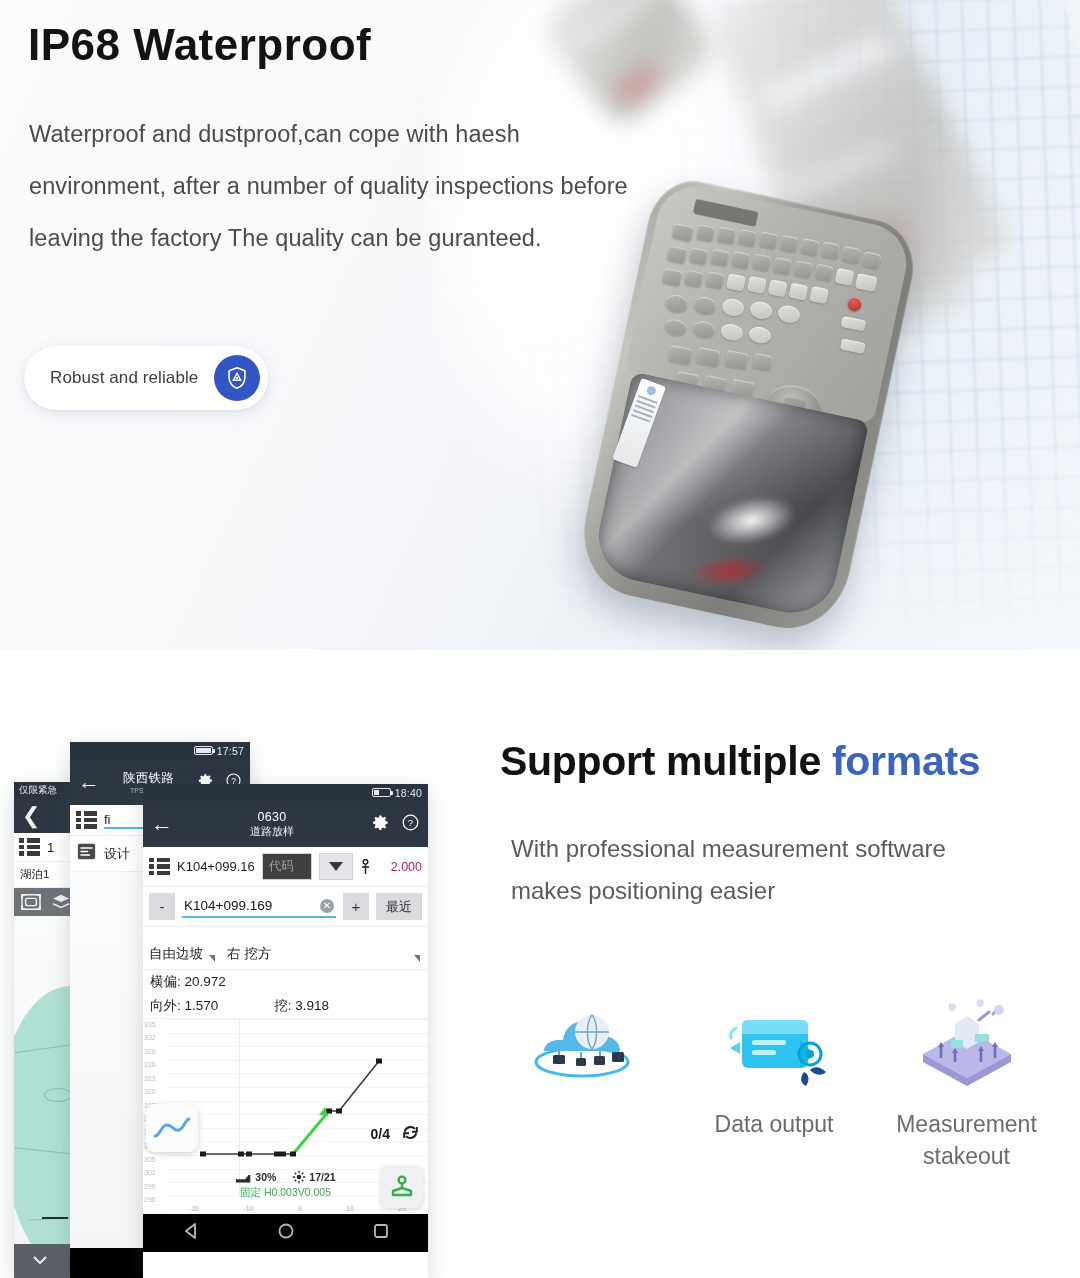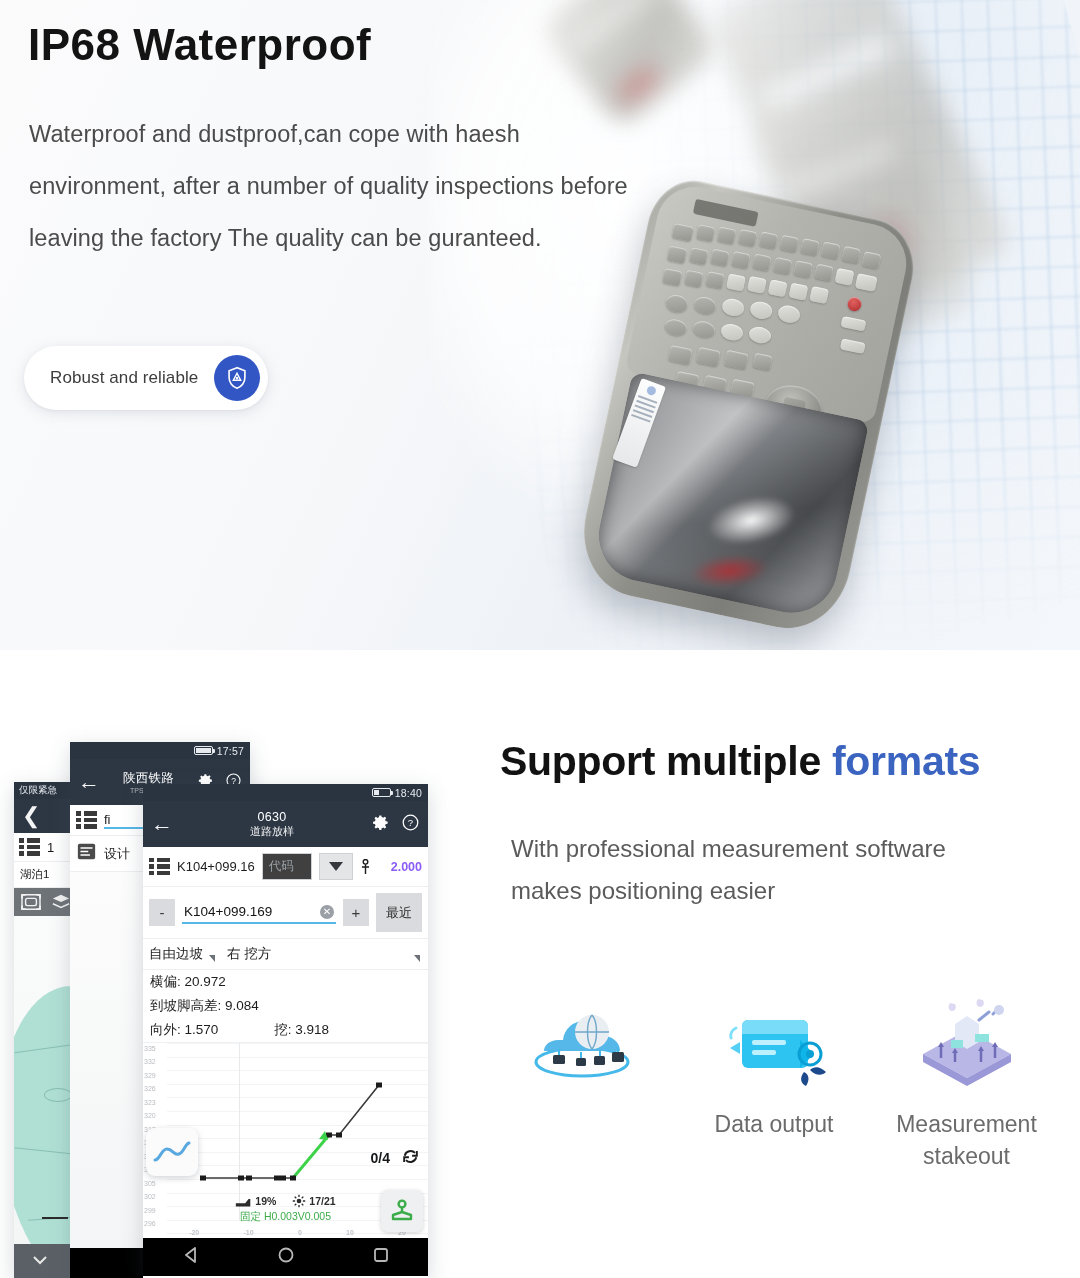--- a/index.html
+++ b/index.html
@@ -369,31 +369,31 @@
     white-space: nowrap; overflow: hidden;
   }
   .dropdown {
     width: 34px; height: 27px;
     background: #e3e5e7;
     border: 1px solid #cfd2d5;
     display: flex; align-items:center; justify-content:center;
     flex: 0 0 auto;
   }
   .caret-dn { width: 0; height: 0; border-left: 7px solid transparent; border-right: 7px solid transparent; border-top: 9px solid #34383c; }
-  .antenna { display:flex; align-items:center; gap:20px; flex:0 0 auto; font-size:12.5px; color:#8b5cf6;font-weight:bold; }
+  .antenna { display:flex; align-items:center; gap:20px; flex:0 0 auto; font-size:12.5px; color:#be185d; }
 
   .sq-btn {
     width: 26px; height: 27px;
     background: #d9dbde;
     display:flex; align-items:center; justify-content:center;
     font-size: 15px; color:#3a3a3a;
     flex: 0 0 auto;
   }
   .wide-btn {
-    min-width: 46px; height: 39px;
+    min-width: 46px; height: 27px;
     background: #d9dbde;
     display:flex; align-items:center; justify-content:center;
     font-size: 13px; color:#2b2b2b;
     padding: 0 7px;
     flex: 0 0 auto;
   }
   .inputline {
     flex: 1;
     border-bottom: 2px solid #55b6e8;
     display:flex; align-items:center; gap:4px;
@@ -404,21 +404,21 @@
     width: 14px; height: 14px; border-radius: 50%;
     background:#9aa0a6; color:#fff; font-size:10px; line-height:14px; text-align:center;
     flex:0 0 auto;
   }
 
   .spinner-row {
     display:flex; align-items:center;
     border-bottom: 1px solid #eceef0;
     padding: 6px 6px;
     gap: 10px;
-    font-size: 13.5px; color:#1d1d1d;
+    font-size: 13.5px; color:#1d1d1d;margin-top:12px;
   }
   .spinner {
     position: relative; padding-right: 14px;
   }
   .spinner:after {
     content:""; position:absolute; right:2px; bottom:1px;
     width:0;height:0;border-left:6px solid transparent;border-top:7px solid #6c7278;
   }
   .spinner.grow { flex: 1; }
   .spinner.grow:after { right: 2px; }
@@ -906,23 +906,20 @@
           <span class="wide-btn">最近</span>
         </div>
 
         <div class="spinner-row">
           <span class="spinner">自由边坡</span>
           <span class="spinner grow">右 挖方</span>
         </div>
 
         <div class="kv">
           <span>横偏: 20.972</span>
-        </div>
-        <div class="kv">
-          <span>到坡脚高差: 9.084</span>
         </div>
         <div class="kv">
           <span>向外: 1.570</span>
           <span class="k2">挖: 3.918</span>
         </div>
 
         <div class="chart">
           <div class="grid"></div>
           <div class="vline"></div>
 
@@ -983,21 +980,21 @@
                 <path d="M20 5v6h-6M4 19v-6h6" stroke="#1c1c1c" stroke-width="2.4" fill="none"></path>
                 <path d="M19.3 13a7.6 7.6 0 0 1-13 3.5M4.7 11a7.6 7.6 0 0 1 13-3.5" stroke="#1c1c1c" stroke-width="2.4" fill="none"></path>
               </svg>
           </span>
 
           <div class="statline">
             <span>
               <svg width="17" height="11" viewBox="0 0 20 12">
                   <path d="M1 8h11l4-5h2v9H1z" fill="#2b2b2b"></path>
                 </svg>
-              <b style="font-weight:700">19%</b>
+              <b style="font-weight:700">30%</b>
             </span>
             <span>
               <svg width="14" height="14" viewBox="0 0 18 18">
                   <circle cx="9" cy="9" r="3" fill="#2b2b2b"></circle>
                   <path d="M9 1v3M9 14v3M1 9h3M14 9h3M3.4 3.4l2.1 2.1M12.5 12.5l2.1 2.1M14.6 3.4l-2.1 2.1M5.5 12.5l-2.1 2.1" stroke="#2b2b2b" stroke-width="1.7"></path>
                 </svg>
               <b style="font-weight:700">17/21</b>
             </span>
           </div>
 

